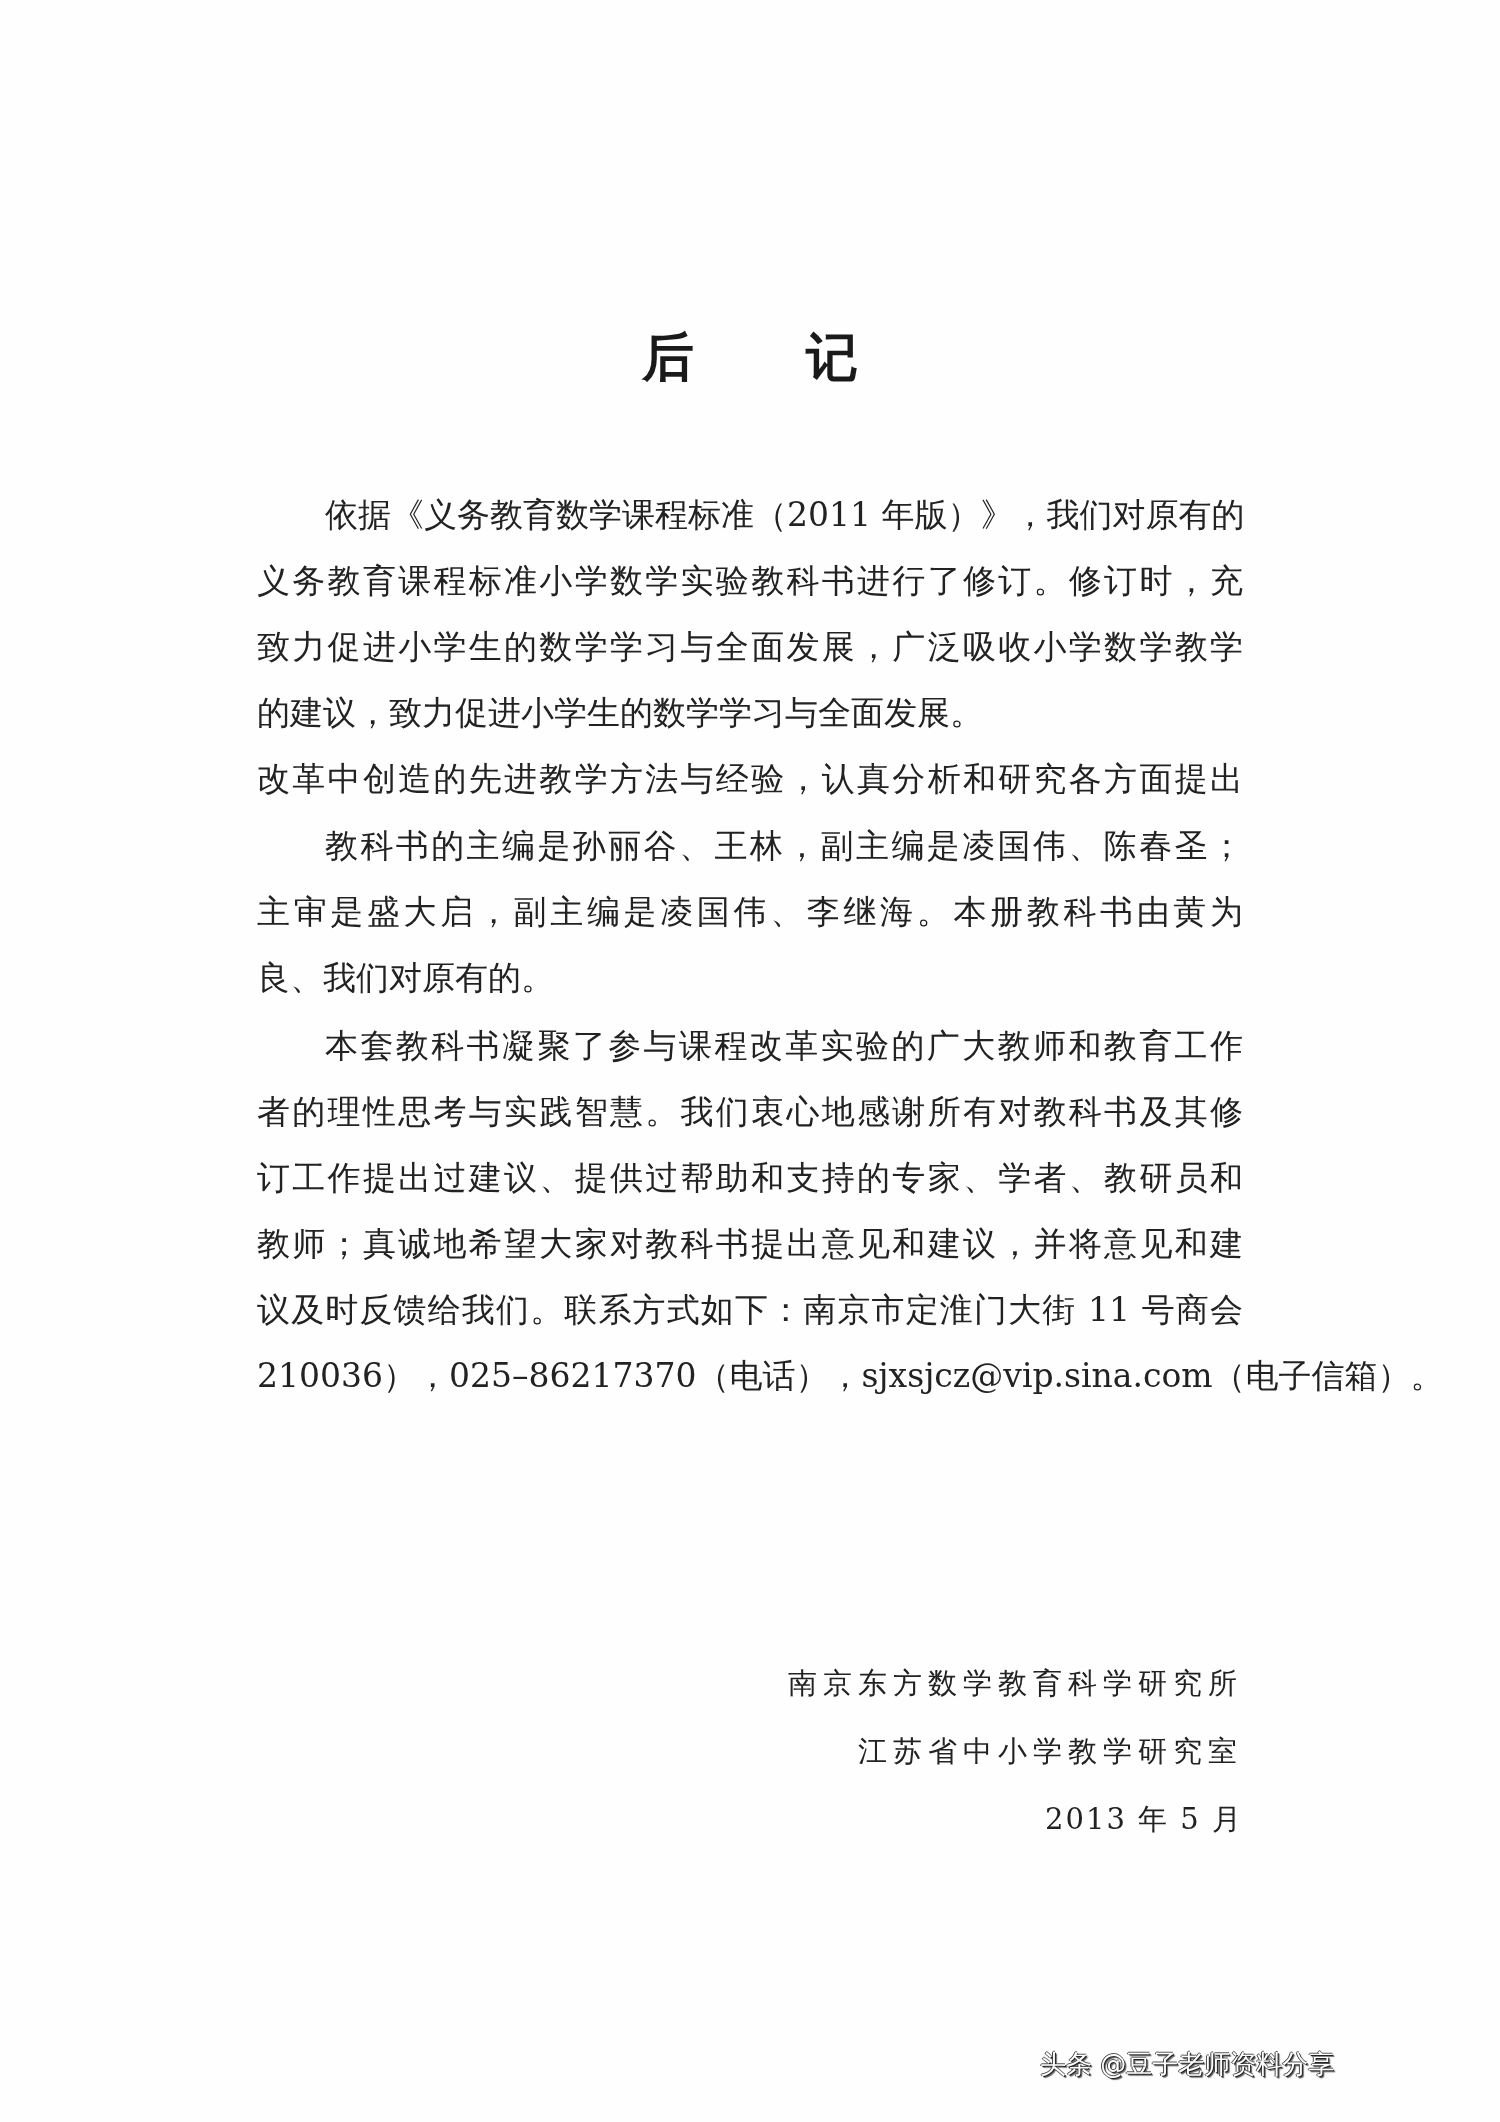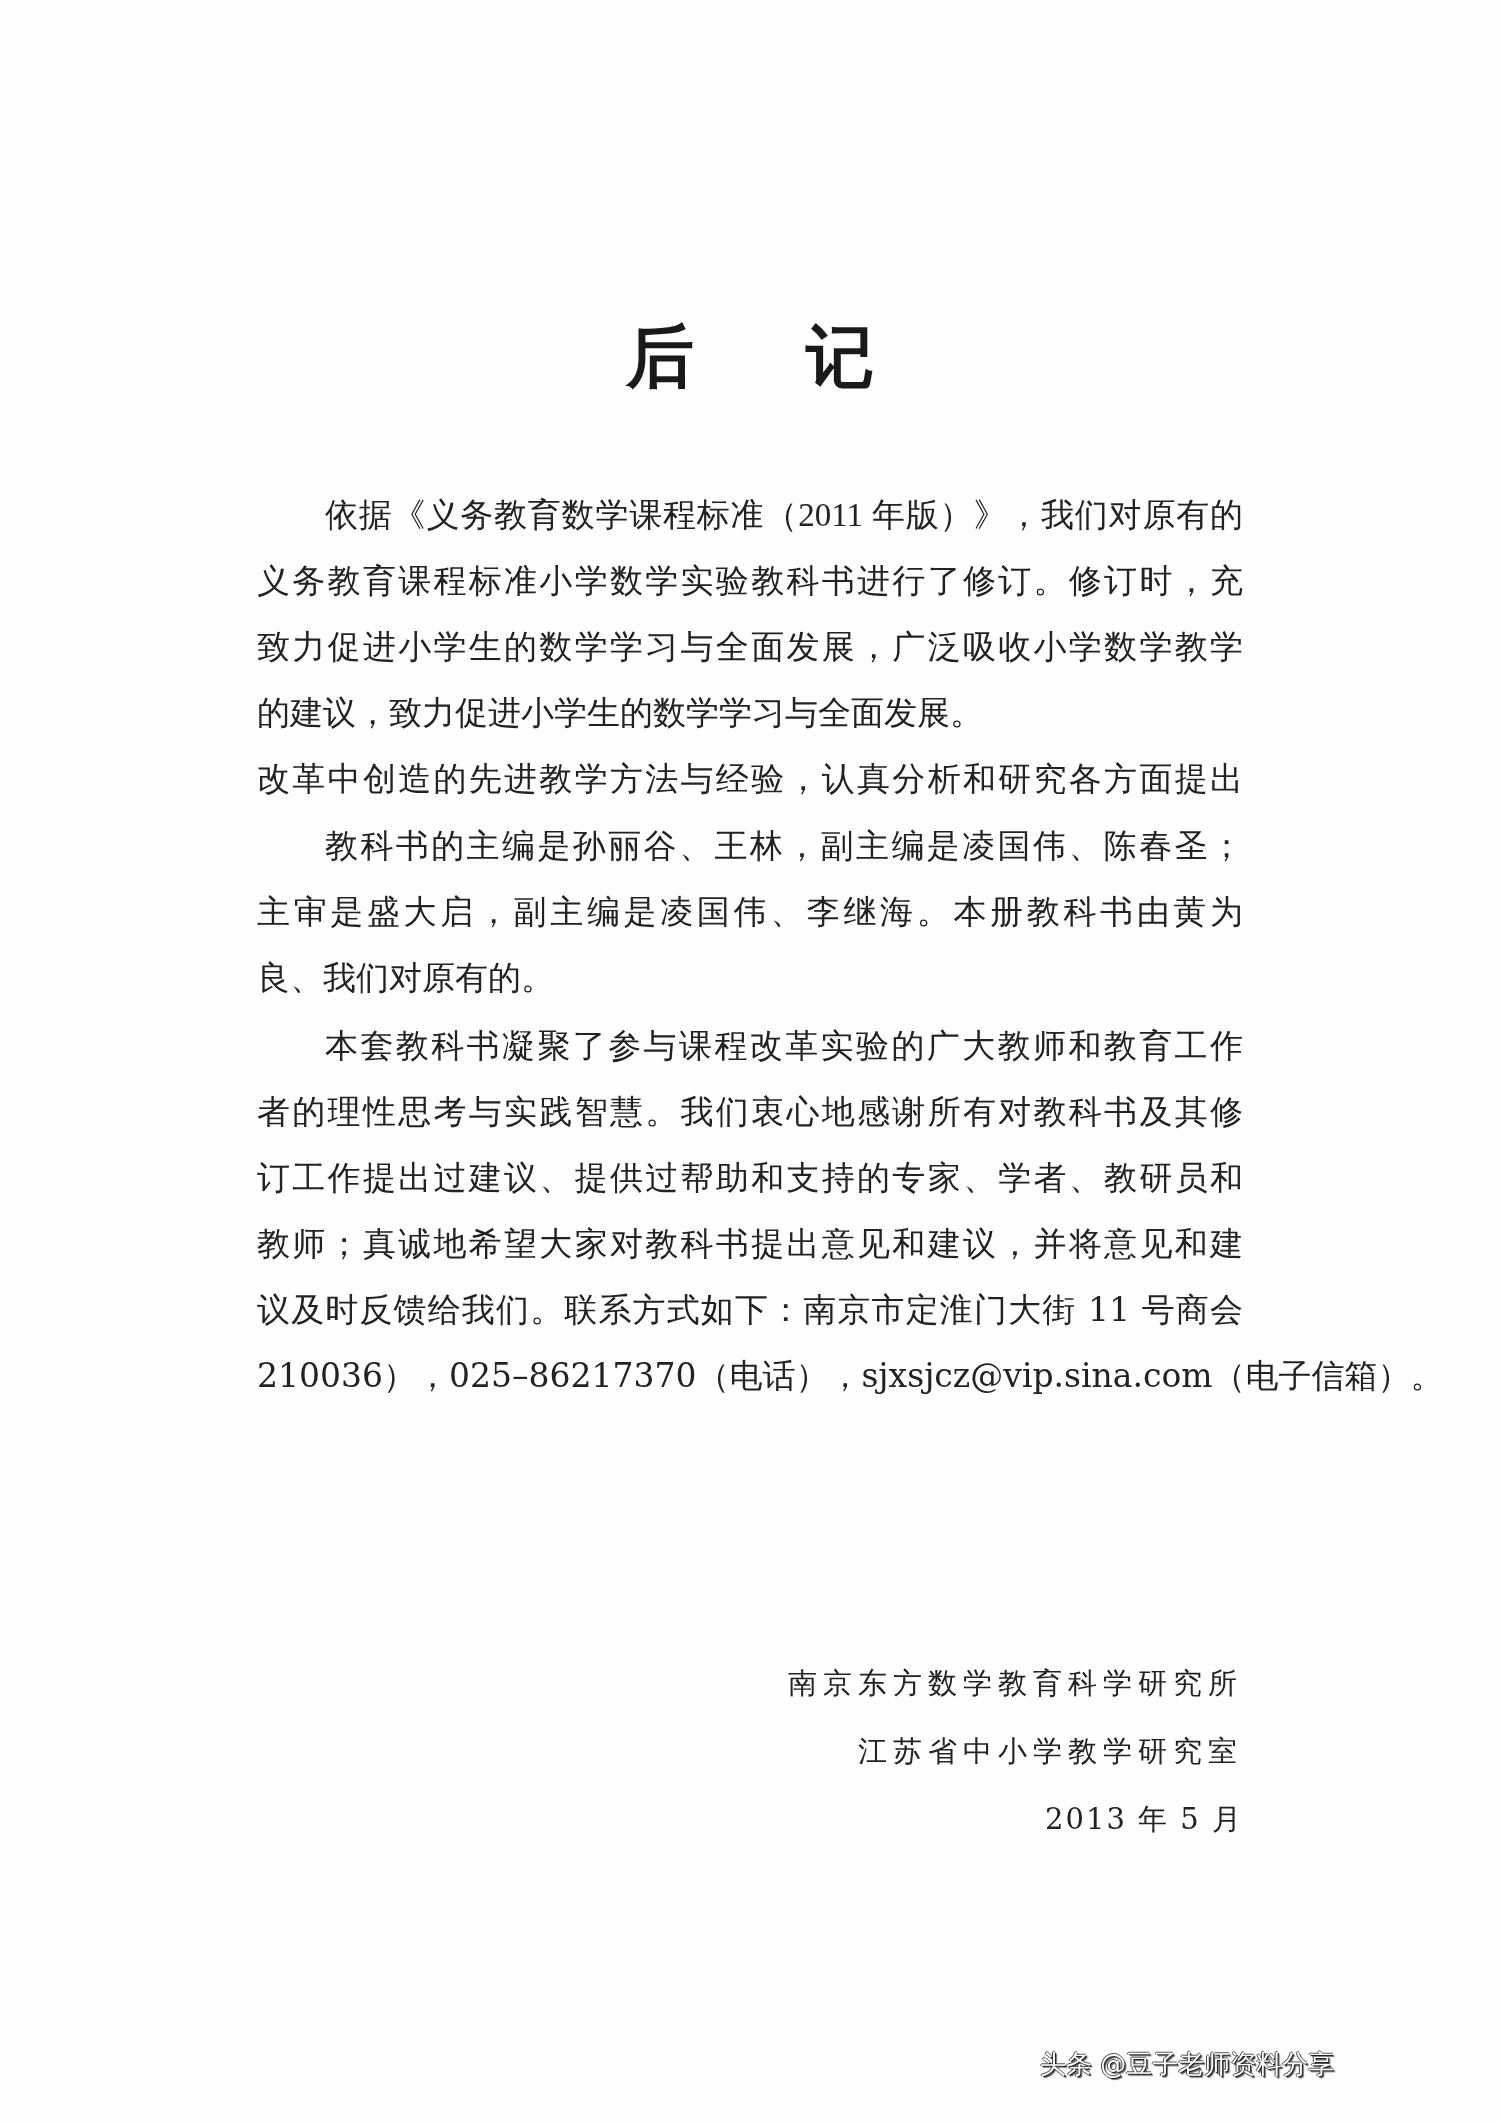--- a/index.html
+++ b/index.html
@@ -21,21 +21,21 @@
       background: #fefefe;
     }
     .title {
       position: absolute;
       left: 0;
       width: 1500px;
       top: 322px;
       text-align: center;
       font-family: "DejaVu Sans", sans-serif;
       font-weight: bold;
-      font-size: 68px;
+      font-size: 52px;
       line-height: 70px;
       letter-spacing: 0;
       color: #1a1a1a;
     }
     .title .gap { display: inline-block; width: 112px; }
     .body-text {
       position: absolute;
       left: 257px;
       width: 986px;
       font-family: "DejaVu Serif", serif;
@@ -44,21 +44,21 @@
       color: #222222;
     }
     .line {
       display: block;
       white-space: nowrap;
       text-align: justify;
       text-align-last: justify;
       height: 66px;
     }
     .line.last { text-align-last: left; }
-    .line.indent { padding-left: 68px; font-family: Liberation Serif, serif; }
+    .line.indent { padding-left: 68px; }
     .sign {
       position: absolute;
       right: 257px;
       text-align: left;
       font-family: "DejaVu Serif", serif;
       font-size: 29px;
       line-height: 34px;
       letter-spacing: 6px;
       color: #222222;
       white-space: nowrap;

